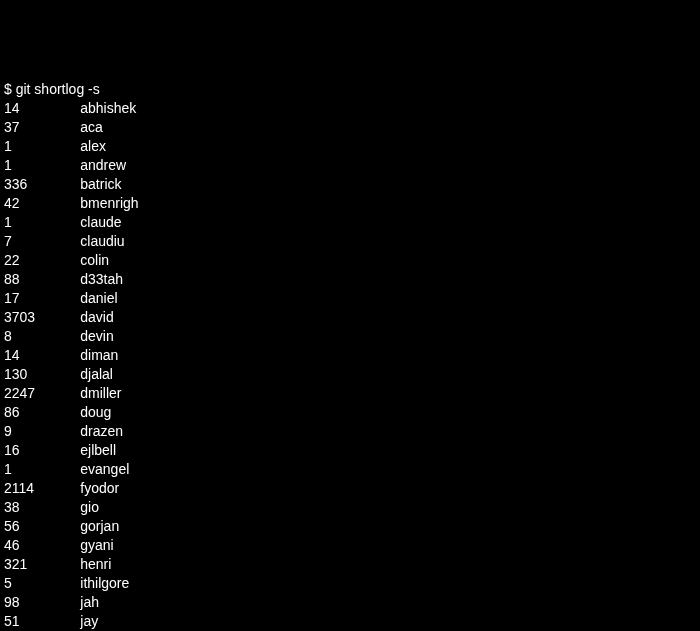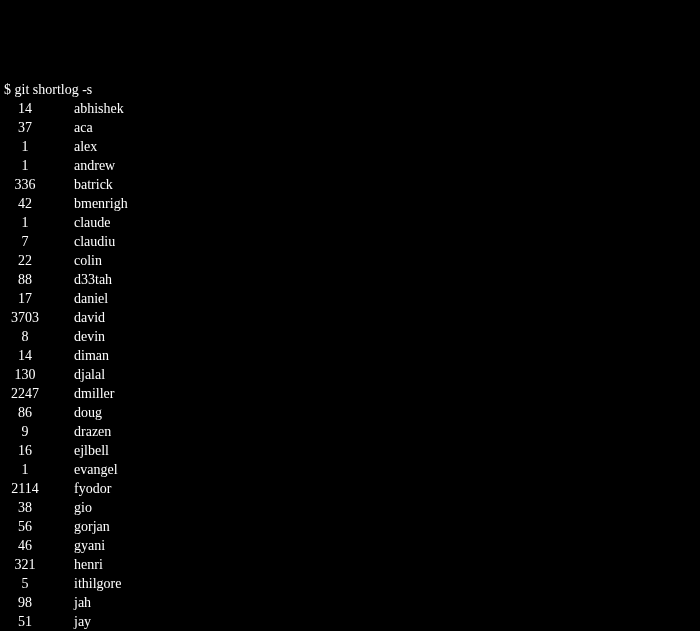--- a/index.html
+++ b/index.html
@@ -13,38 +13,38 @@
       font-family: "Courier New", Courier, monospace;
       font-size: 14px;
       line-height: 19px;
       padding: 4px 4px;
       width: 700px;
       height: 631px;
       overflow: hidden;
       white-space: pre;
     }
     .terminal {
-      font-family: Liberation Serif, serif;
+      font-family: Liberation Sans, sans-serif;
     }
     .prompt-line {
       display: block;
     }
     .dollar {
       display: inline;
     }
     .command {
       display: inline;
     }
     .output-row {
       display: block;
     }
     .count {
       display: inline-block;
       width: 6ch;
-      text-align: center;
+      text-align: left;
     }
     .sep {
       display: inline-block;
       width: 2ch;
     }
     .name {
       display: inline;
       margin-left: 14px;
     }
   </style>

